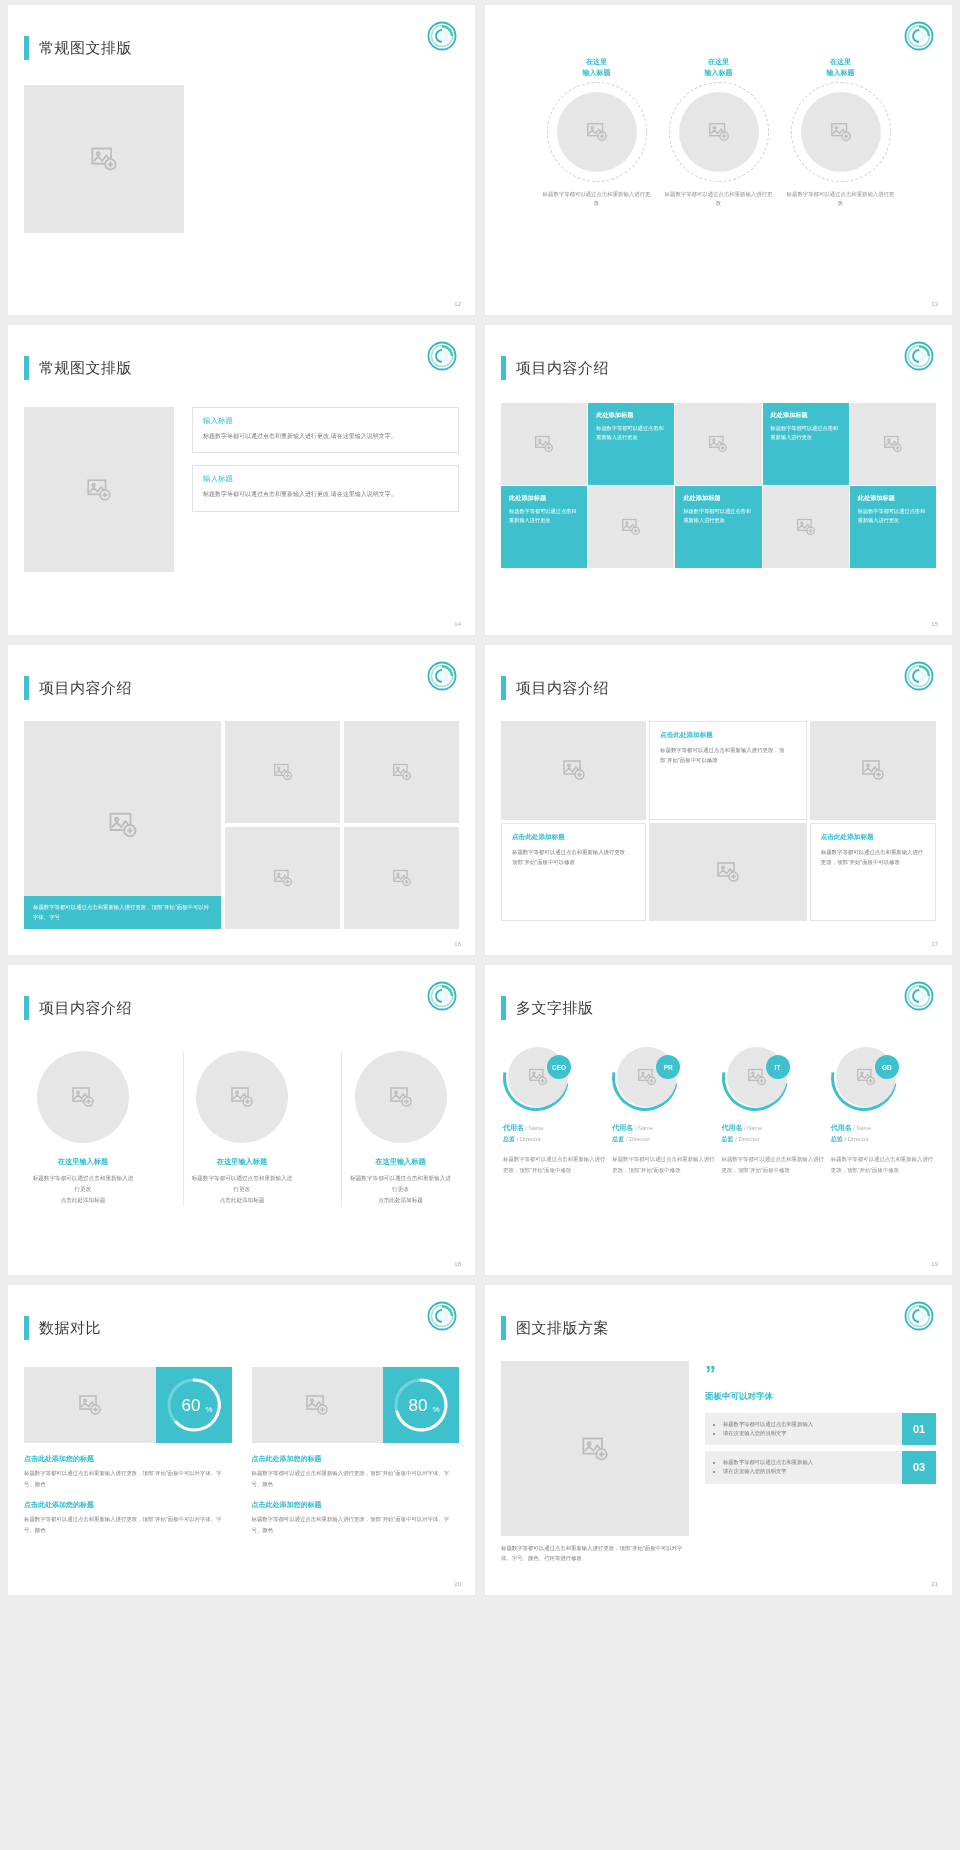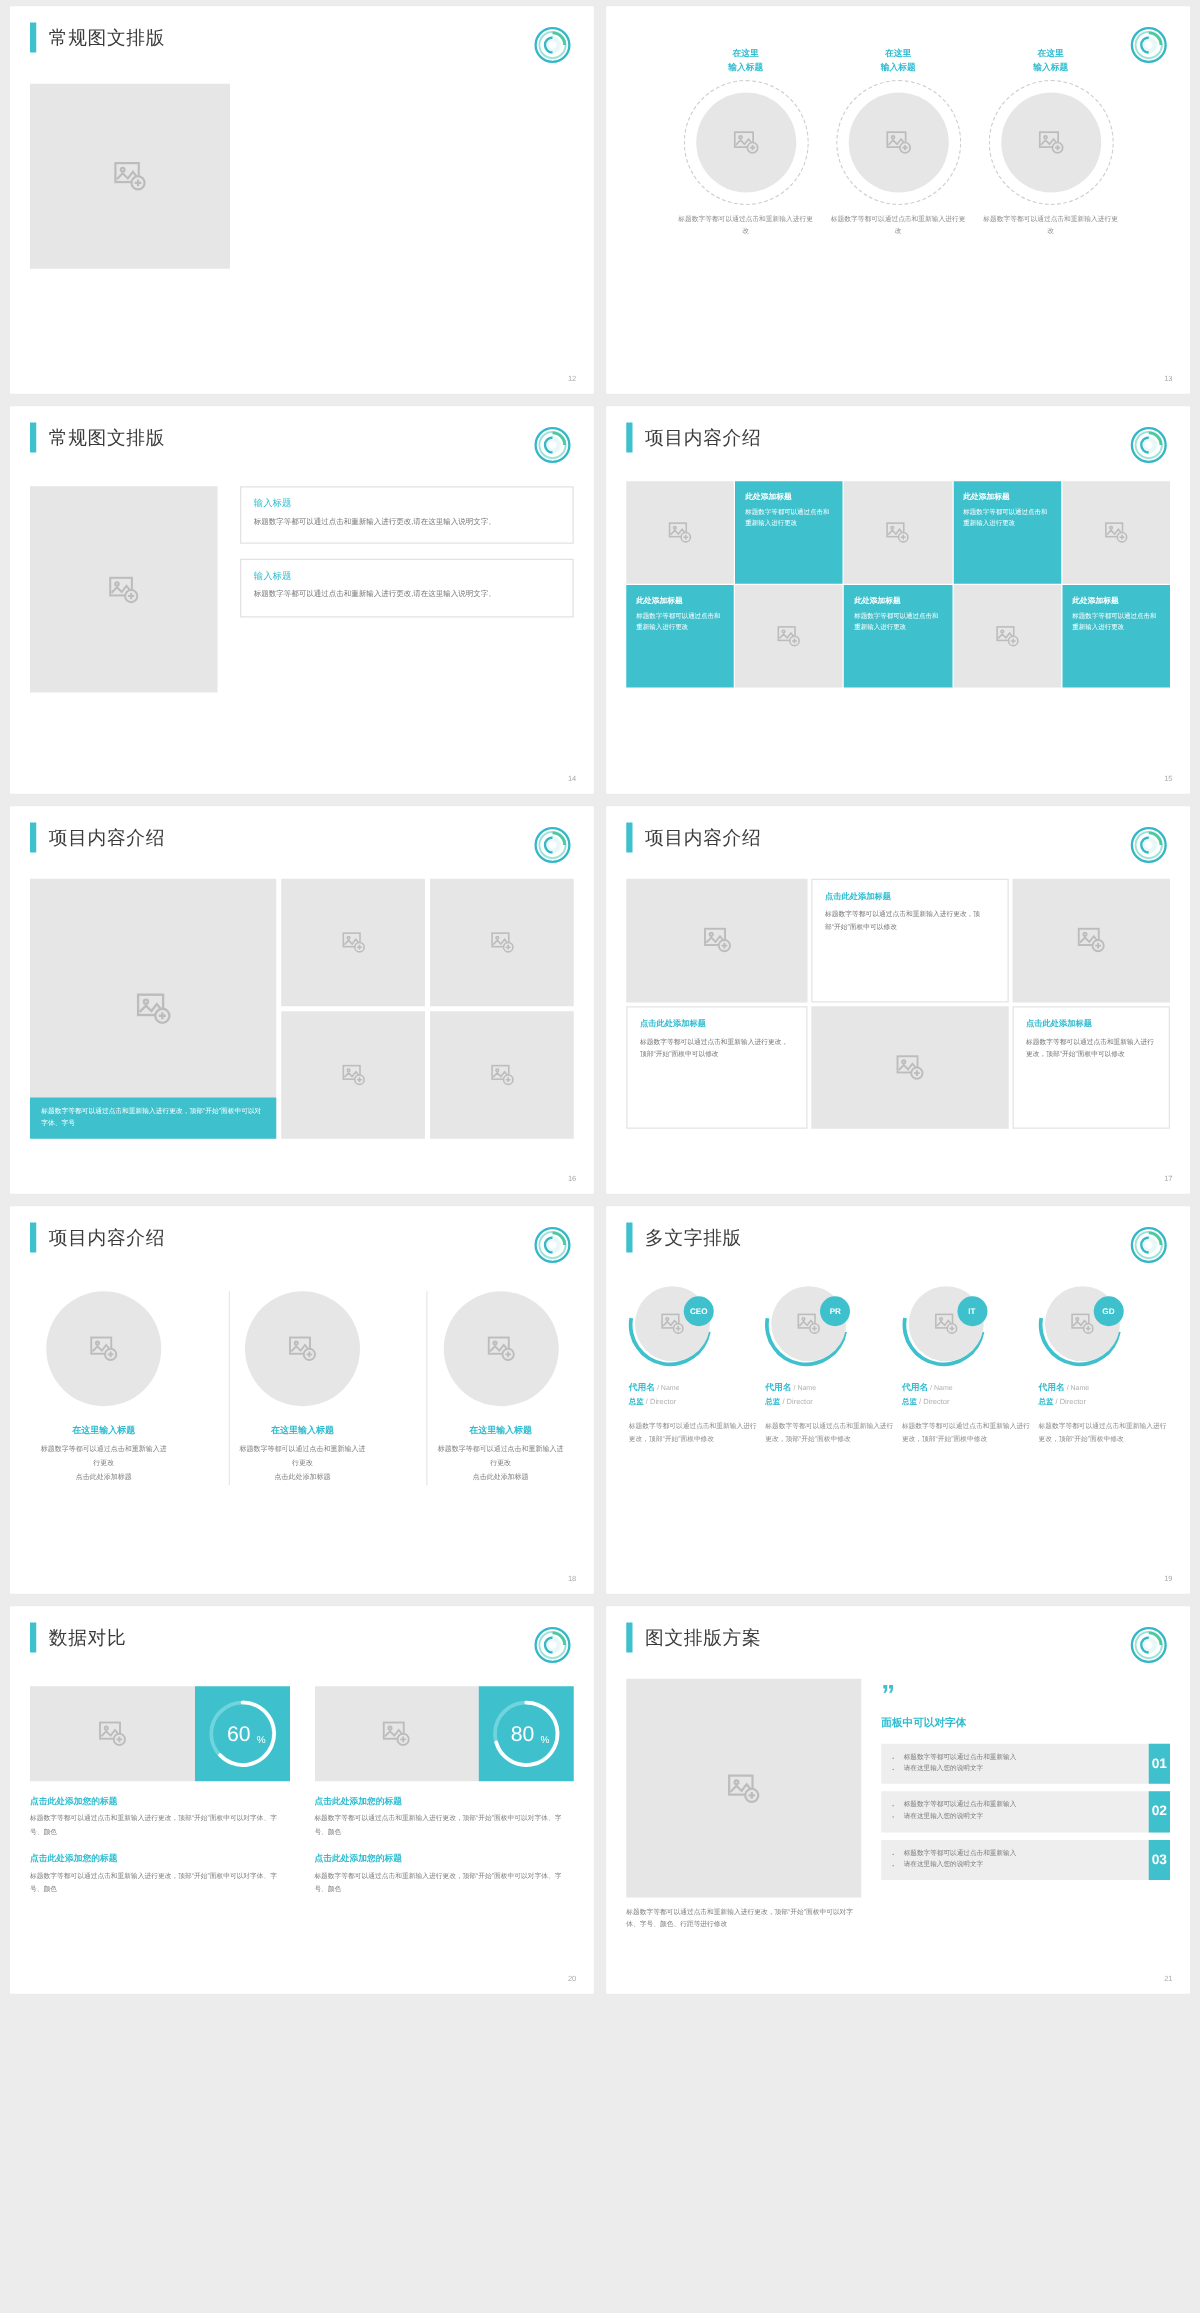--- a/index.html
+++ b/index.html
@@ -4,21 +4,21 @@
 <style>
   * { box-sizing: border-box; margin:0; padding:0; }
   html,body{ background:#ececec; }
   body{
     width:960px; height:1850px;
     font-family:"Liberation Sans","DejaVu Sans",sans-serif;
     overflow:hidden;
   }
   .deck{ display:grid; grid-template-columns:1fr 1fr; grid-auto-rows:310px;
          column-gap:10px; row-gap:10px; padding:5px 8px; }
-  .slide{ background:#fff; position:relative; overflow:hidden; padding:8px 16px; }
+  .slide{ background:#fff; position:relative; overflow:hidden; padding:26px 16px; }
 
   
   .hdr{ display:flex; align-items:center; height:34px; }
   .accent{ width:5px; height:24px; background:#3fc1cd; margin-right:10px; flex:0 0 auto;}
   .title{ font-size:15px; color:#3b3b3b; letter-spacing:.5px; }
   .logo{ position:absolute; right:18px; top:16px; width:30px; height:30px; }
 
   .pg{ position:absolute; right:14px; bottom:8px; font-size:6px; color:#a8a8a8; }
 
   
@@ -109,21 +109,21 @@
   
   .s21{ display:flex; gap:16px; margin-top:16px; }
   .s21-img{ width:188px; }
   .s21-cap{ font-size:5.4px; color:#7d7d7d; line-height:1.9; margin-top:7px; }
   .s21-right{ flex:1; padding-top:4px; }
   .quote{ font-size:22px; color:#3fc1cd; line-height:.8; font-weight:bold; letter-spacing:-1px;}
   .s21-h{ font-size:8.5px; font-weight:bold; margin:8px 0 10px; }
   .s21-item{ display:flex; align-items:center; background:#eeeeee; margin-bottom:6px; }
   .s21-item ul{ flex:1; padding:7px 9px 7px 18px; }
   .s21-item li{ font-size:5.3px; color:#7a7a7a; line-height:1.75; }
-  .s21-num{ width:17px; align-self:stretch; background:#3fc1cd; color:#fff;
+  .s21-num{ width:34px; align-self:stretch; background:#3fc1cd; color:#fff;
             font-size:11px; font-weight:bold; display:flex; align-items:center; justify-content:center; }
 </style>
 </head>
 <body>
 
 <div class="deck">
 
 <div class="slide">
   <div class="hdr">
     <div class="accent"></div>
@@ -726,27 +726,20 @@
           <li>标题数字等都可以通过点击和重新输入</li>
           <li>请在这里输入您的说明文字</li>
         </ul>
         <div class="s21-num">01</div>
       </div>
       <div class="s21-item">
         <ul>
           <li>标题数字等都可以通过点击和重新输入</li>
           <li>请在这里输入您的说明文字</li>
         </ul>
-        <div class="s21-num">02</div>
-      </div>
-      <div class="s21-item">
-        <ul>
-          <li>标题数字等都可以通过点击和重新输入</li>
-          <li>请在这里输入您的说明文字</li>
-        </ul>
         <div class="s21-num">03</div>
       </div>
     </div>
   </div>
   <div class="pg">21</div>
 </div>
 
 </div>
 
 </body></html>

